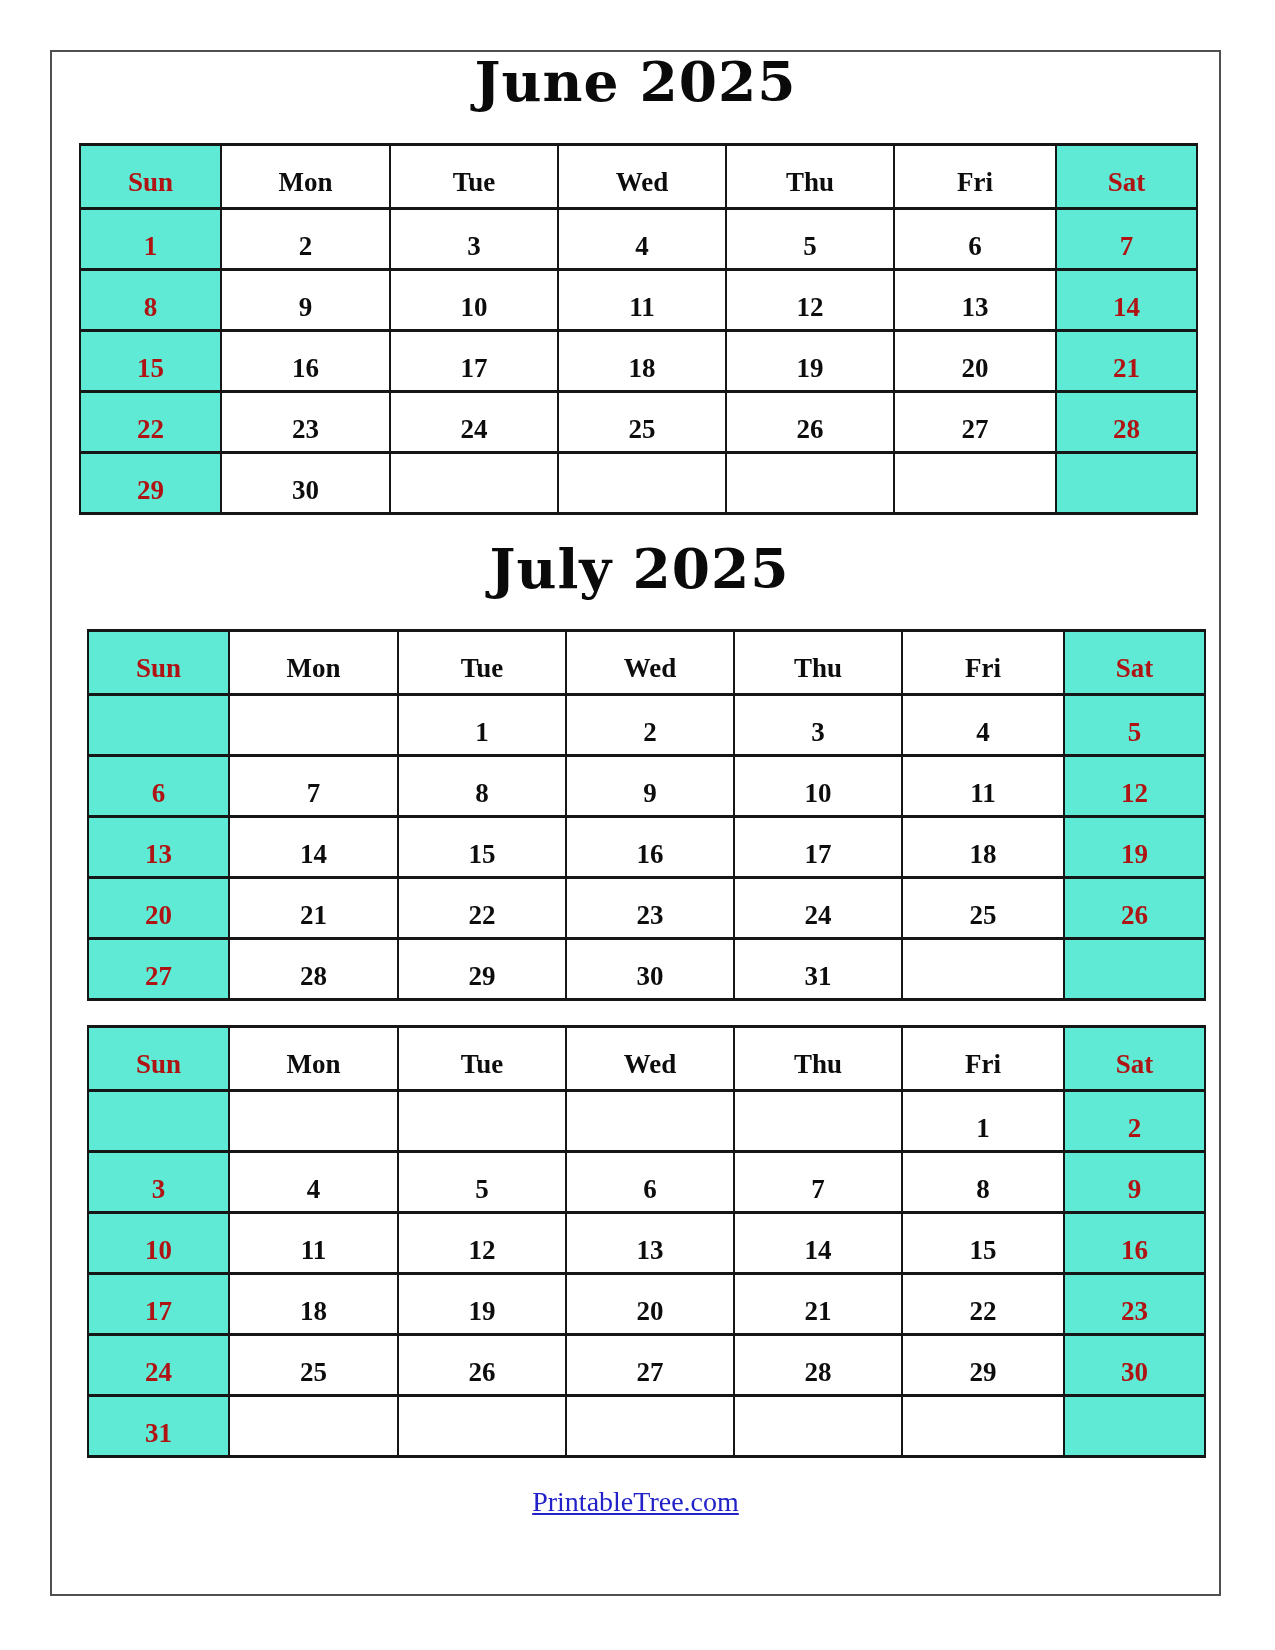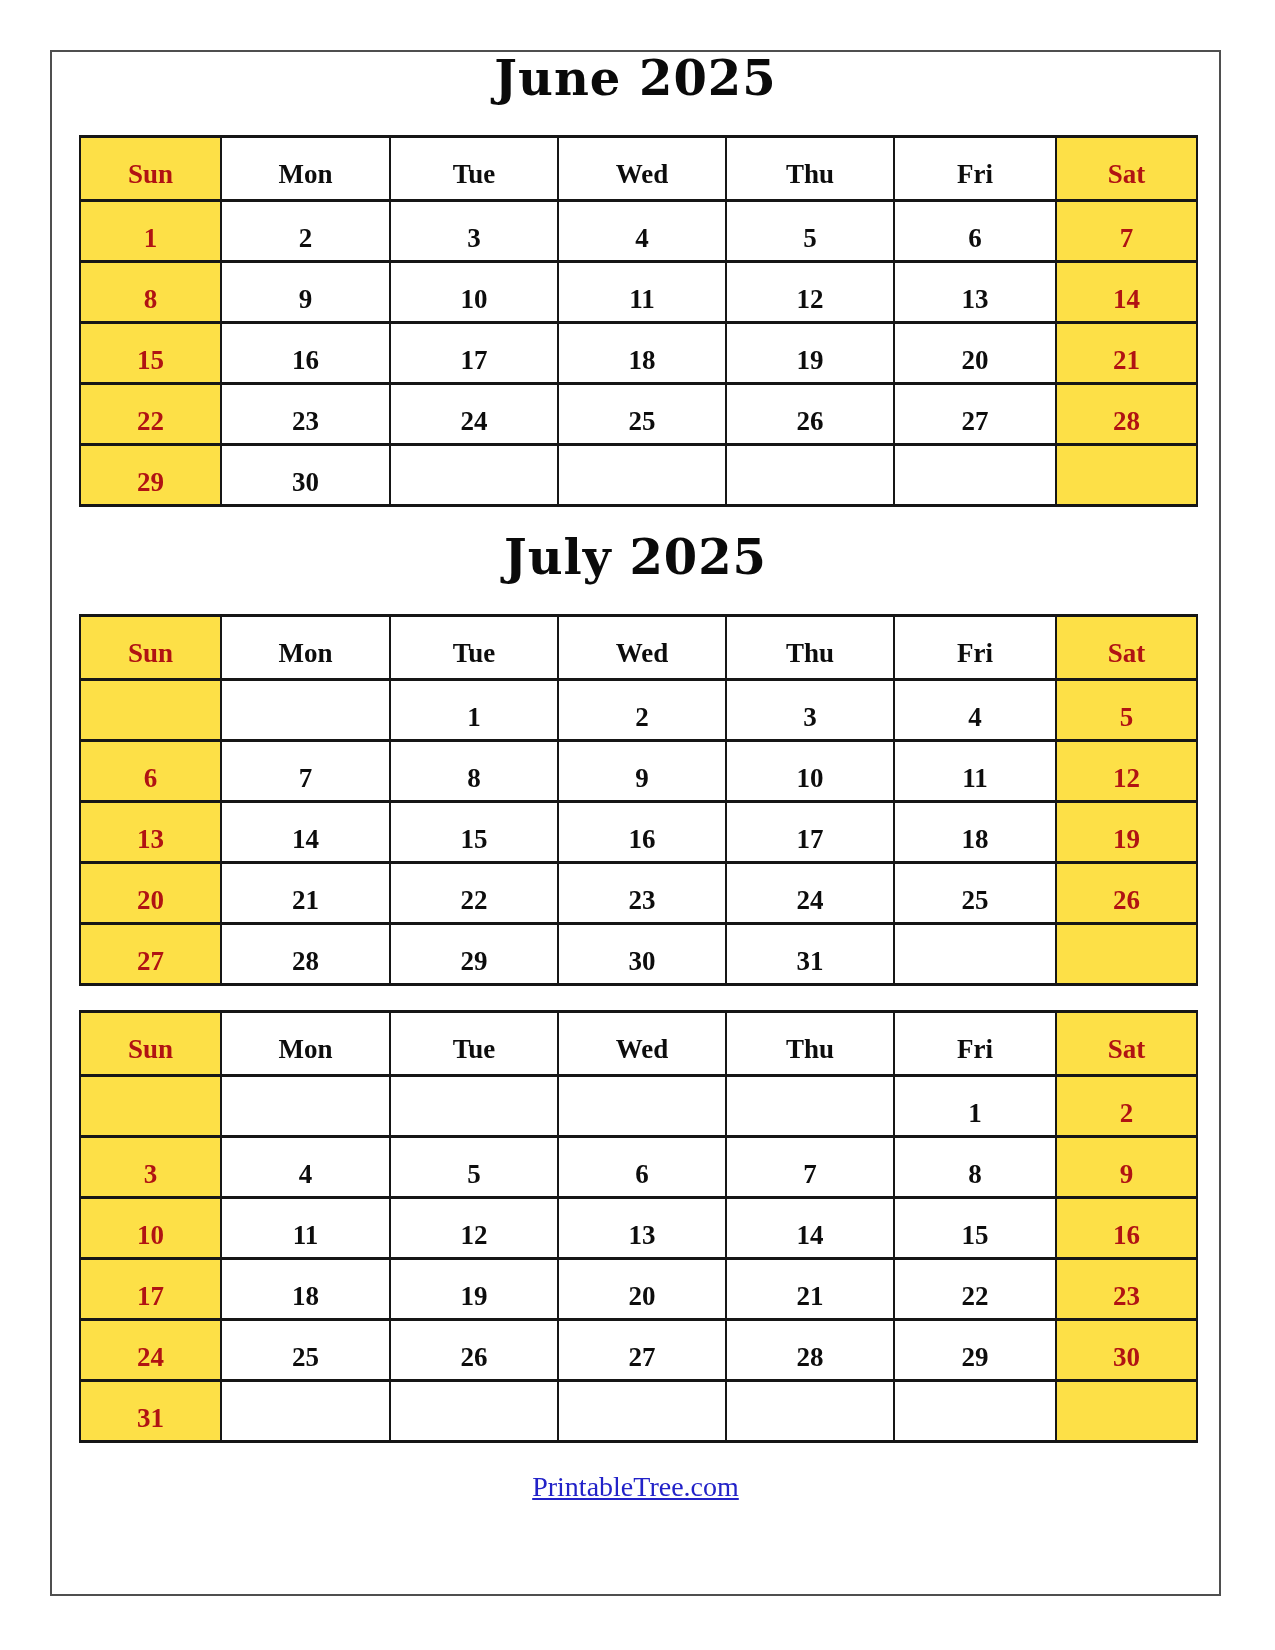--- a/index.html
+++ b/index.html
@@ -18,25 +18,25 @@
     left: 50px;
     top: 50px;
     width: 1171px;
     height: 1546px;
     border: 2px solid #4f4f4f;
     background: #ffffff;
     box-sizing: border-box;
     overflow: hidden;
   }
   .month { padding-top: 0; }
-  .month + .month { padding-top: 24px; }
+  .month + .month { padding-top: 24px; padding-left: 8px; }
   .month-title {
     font-family: "DejaVu Serif", serif;
     font-weight: 700;
-    font-size: 48px;
+    font-size: 55px;
     line-height: 1.1;
     letter-spacing: 1px;
     color: #0a0a0a;
     text-align: center;
     margin: 0 0 30px 0;
   }
   table.cal {
     border-collapse: collapse;
     table-layout: fixed;
     width: 1117px;
@@ -60,21 +60,21 @@
     background: #ffffff;
     padding: 0 0 8px 0;
     box-sizing: border-box;
   }
   table.cal th {
     height: 64px;
     padding-bottom: 11px;
   }
   table.cal td { height: 61px; }
   table.cal .weekend {
-    background: #fde047;
+    background: #5eead4;
     color: #b01313;
   }
   .footer {
     text-align: center;
     margin-top: 28px;
   }
   .footer-link {
     font-family: "Liberation Serif", serif;
     font-size: 28px;
     color: #2222c8;

